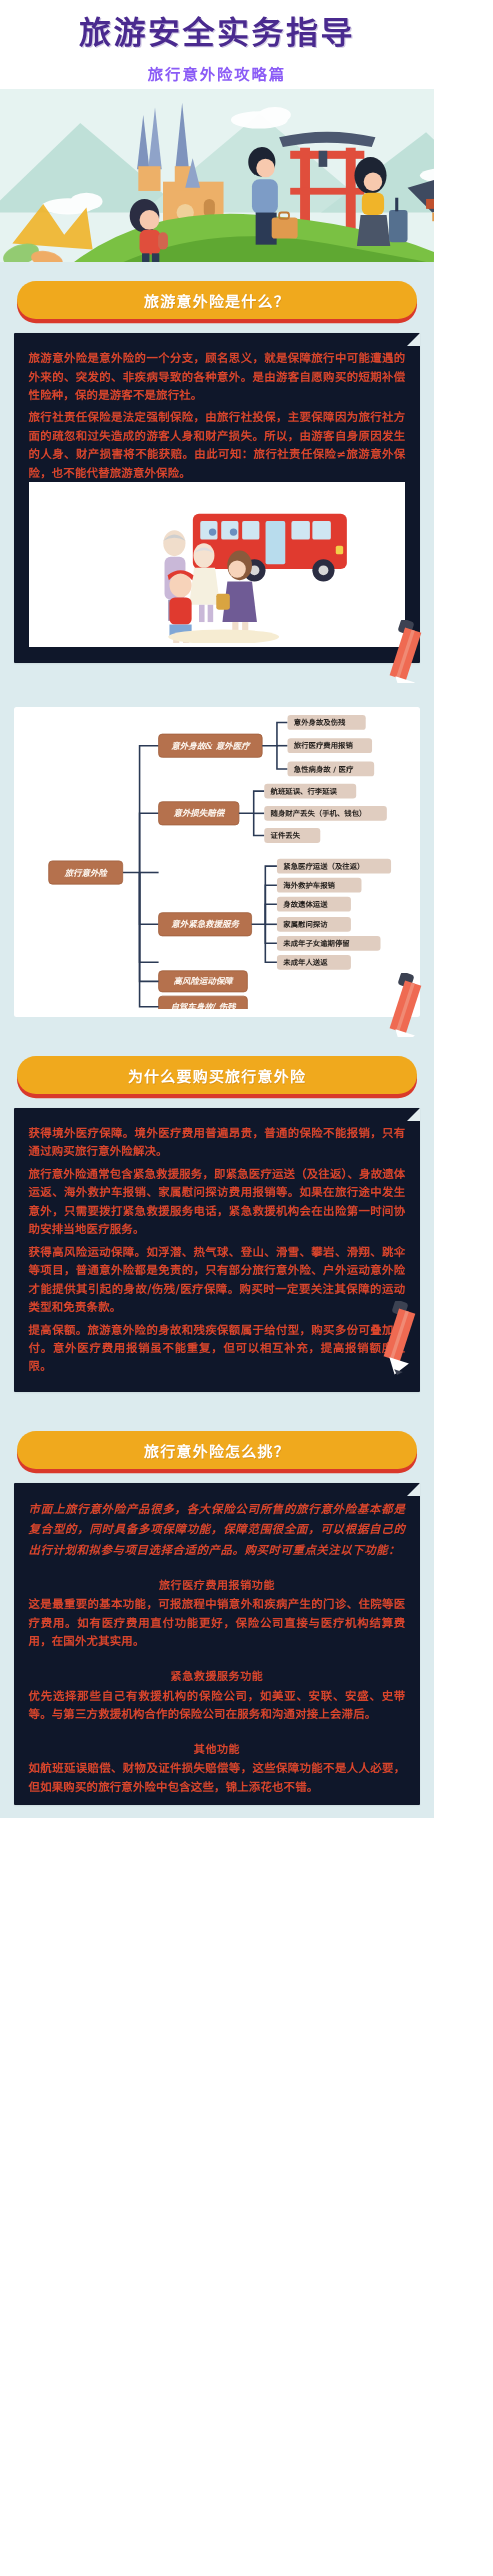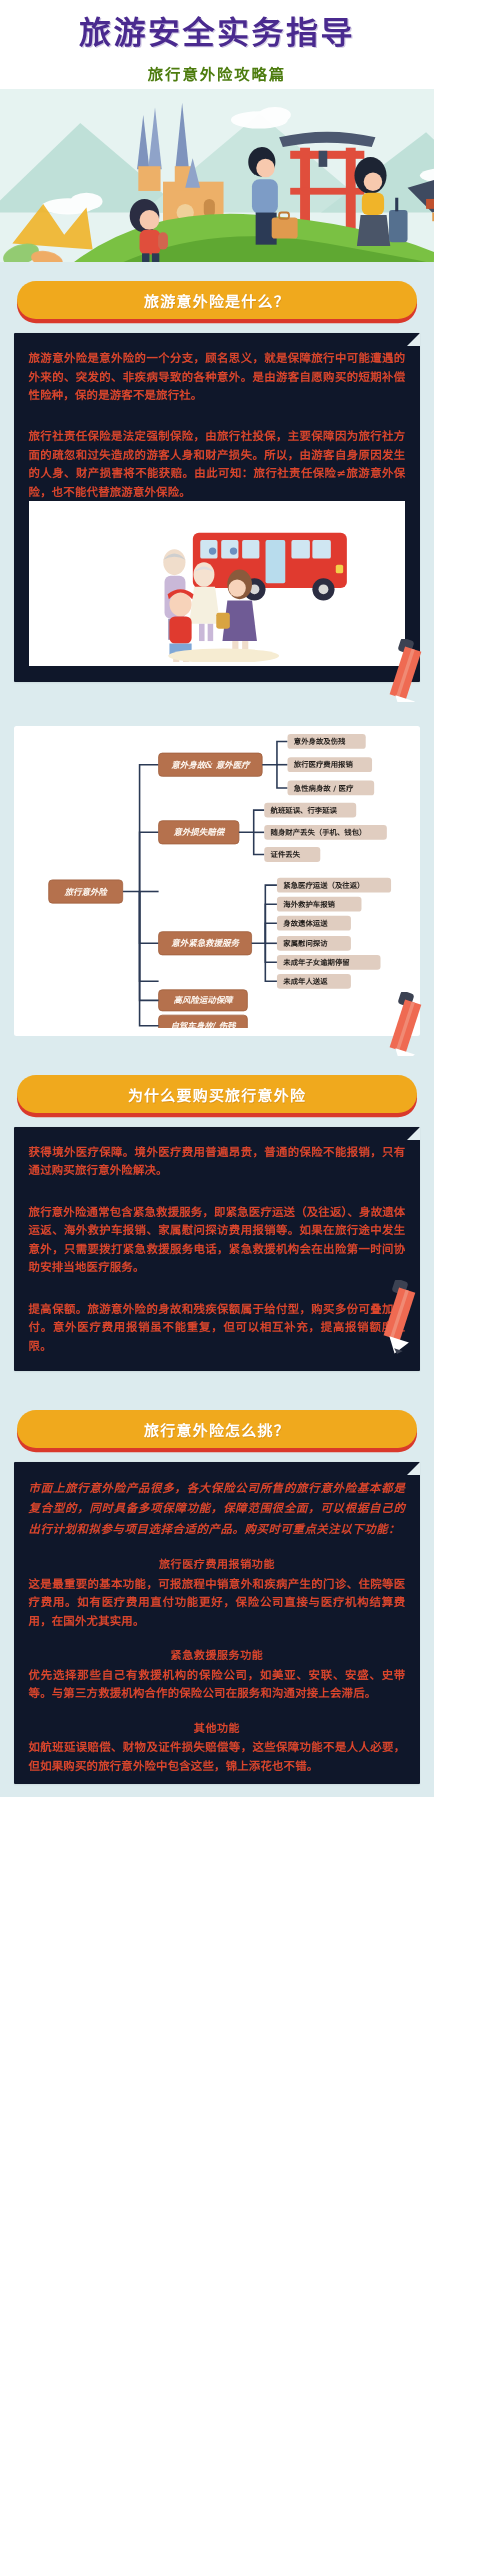--- a/index.html
+++ b/index.html
@@ -14,21 +14,21 @@
 
   
   .title-band { background:#ffffff; padding:17.3px 0 5px; text-align:center; }
   .main-title {
     font-size:32px; font-weight:bold; color:#4a2a8f; letter-spacing:2.5px;
     font-family:"DejaVu Serif","Liberation Serif",serif;
     text-shadow:1.2px 1.2px 0 rgba(74,42,143,.25);
     line-height:1.05;
   }
   .sub-title {
-    margin-top:11px; font-size:15.4px; font-weight:bold; color:#4d7c0f;
+    margin-top:11px; font-size:15.4px; font-weight:bold; color:#8b5cf6;
     letter-spacing:1.9px; font-family:"DejaVu Serif","Liberation Serif",serif;
   }
 
   
   .hero { position:relative; width:494px; height:173px; overflow:hidden;
           background:linear-gradient(#e9f5f3 0%,#e5f3f1 55%,#dff0ee 100%); }
   .hero svg { display:block; }
 
   
   .band { background:#dcebee; padding:11px 0 13.6px; position:relative; }
@@ -55,21 +55,21 @@
   .card:after{
     content:""; position:absolute; right:0; top:0;
     border-width:0 0 13.6px 13.6px; border-style:solid;
     border-color:transparent transparent #e3eef0 transparent;
   }
   .body-text {
     color:#d9452c; font-size:11.4px; line-height:1.62; font-weight:bold;
     letter-spacing:0.2px; text-align:justify;
     font-family:"DejaVu Sans","Liberation Sans",sans-serif;
   }
-  .body-text + .body-text { margin-top:23px; }
+  .body-text + .body-text { margin-top:4px; }
 
   .sub-head {
     text-align:center; color:#d9452c; font-size:11px; font-weight:bold;
     letter-spacing:0.6px; margin:16px 0 3.7px;
     font-family:"DejaVu Sans","Liberation Sans",sans-serif;
   }
   .script-text {
     color:#d9452c; font-size:11.4px; line-height:1.78; letter-spacing:0.6px;
     font-family:"DejaVu Serif","Liberation Serif",serif;
     font-style:italic; font-weight:bold; text-align:justify;
@@ -354,20 +354,21 @@
   <div class="band">
     <div class="pill-wrap">
       <div class="pill">
         <span class="pill-text">为什么要购买旅行意外险</span>
       </div>
     </div>
     <div class="card-wrap">
       <div class="card">
         <p class="body-text">获得境外医疗保障。境外医疗费用普遍昂贵，普通的保险不能报销，只有通过购买旅行意外险解决。</p>
         <p class="body-text">旅行意外险通常包含紧急救援服务，即紧急医疗运送（及往返）、身故遗体运返、海外救护车报销、家属慰问探访费用报销等。如果在旅行途中发生意外，只需要拨打紧急救援服务电话，紧急救援机构会在出险第一时间协助安排当地医疗服务。</p>
+        <p class="body-text">获得高风险运动保障。如浮潜、热气球、登山、滑雪、攀岩、滑翔、跳伞等项目，普通意外险都是免责的，只有部分旅行意外险、户外运动意外险才能提供其引起的身故/伤残/医疗保障。购买时一定要关注其保障的运动类型和免责条款。</p>
         <p class="body-text">提高保额。旅游意外险的身故和残疾保额属于给付型，购买多份可叠加赔付。意外医疗费用报销虽不能重复，但可以相互补充，提高报销额度上限。</p>
       </div>
     </div>
     <svg class="pencil" style="right:16px; bottom:37px;" viewBox="0 0 60 130">
       <rect x="18" y="0" width="24" height="24" rx="6" fill="#3c4252" transform="rotate(18 30 12)"></rect>
       <rect x="14" y="16" width="30" height="88" fill="#ef6a52" transform="rotate(18 30 60)"></rect>
       <rect x="26" y="16" width="6" height="88" fill="#f08a74" transform="rotate(18 30 60)"></rect>
       <polygon points="8,104 44,104 26,130" fill="#ffffff" transform="rotate(18 26 112)"></polygon>
       <polygon points="18,122 34,122 26,130" fill="#3c4252" transform="rotate(18 26 126)"></polygon>
     </svg>

